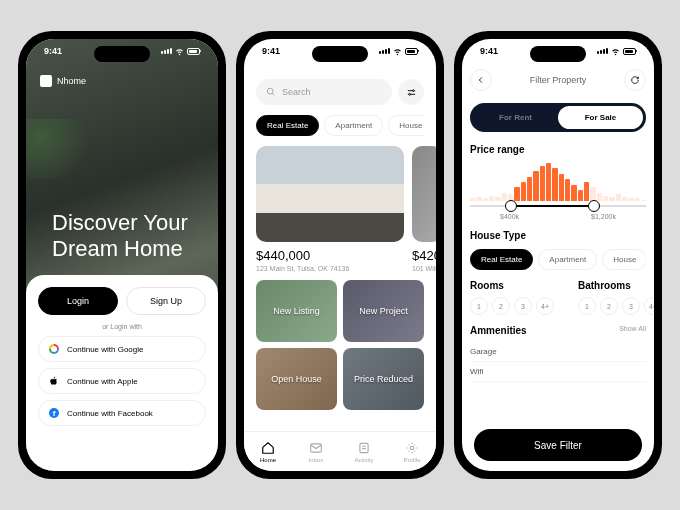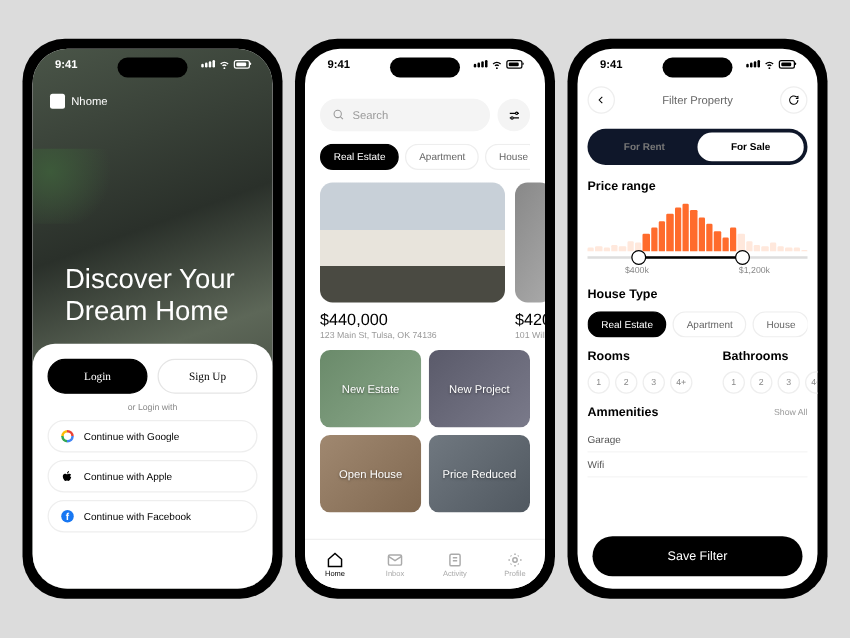--- a/index.html
+++ b/index.html
@@ -78,21 +78,21 @@
   .hero-title {
     position:absolute; left:14px; bottom:210px; color:#fff; font-size:22px; font-weight:400; line-height:1.15; z-index:30;margin-left:12px;
   }
   .auth-panel {
     position:absolute; bottom:0; left:0; right:0; height:196px; background:#fff;
     border-radius:18px 18px 0 0; padding:12px 12px 8px; z-index:30;
   }
   .auth-row { display:flex; gap:8px; margin-bottom:8px; }
   .btn-pill {
     flex:1; height:28px; border-radius:16px; font-size:9px; font-weight:500;
-    display:flex; align-items:center; justify-content:center; border:1px solid #e5e5e5;font-family:Liberation Serif, serif;
+    display:flex; align-items:center; justify-content:center; border:1px solid #e5e5e5;
   }
   .btn-pill.black { background:#000; color:#fff; border-color:#000; }
   .or-text { text-align:center; font-size:7px; color:#888; margin:6px 0; }
   .social-btn {
     height:26px; border:1px solid #eee; border-radius:14px; display:flex; align-items:center;
     gap:8px; padding:0 10px; font-size:8px; font-weight:400; margin-bottom:6px;
   }
   .g-icon{width:10px;height:10px;background:conic-gradient(#ea4335 0 25%,#4285f4 0 50%,#34a853 0 75%,#fbbc05 0);border-radius:50%;position:relative}
   .g-icon::after{content:'';position:absolute;inset:2px;background:#fff;border-radius:50%}
   .a-icon{width:10px;height:10px;color:#000}
@@ -150,21 +150,21 @@
   .range-track { height:2px; background:#ddd; position:relative; margin-bottom:6px; }
   .range-fill { position:absolute; left:22%; right:28%; top:0; bottom:0; background:#000; }
   .thumb { position:absolute; top:-5px; width:12px; height:12px; background:#fff; border:1px solid #000; border-radius:50%; }
   .thumb.t1{left:20%}.thumb.t2{right:26%}
   .range-labels{display:flex;justify-content:space-between;padding:0 30px;font-size:7px;color:#888;margin-bottom:10px}
   .num-row { display:flex; gap:24px; margin-bottom:10px; }
   .num-col { flex:1; }
   .num-col .sec-label { margin-bottom:6px; }
   .nums { display:flex; gap:4px; }
   .num { width:18px; height:18px; border:1px solid #eee; border-radius:50%; display:flex; align-items:center; justify-content:center; font-size:7px; color:#888; }
-  .amen-hdr{display:flex;justify-content:space-between;align-items:center;margin-bottom:6px}
+  .amen-hdr{display:flex;justify-content:space-between;align-items:flex-start;margin-bottom:6px}
   .show-all{font-size:7px;color:#999}
   .amen-item{font-size:8px;color:#555;padding:5px 0;border-bottom:1px solid #f5f5f5}
   .save-btn{position:absolute;bottom:10px;left:12px;right:12px;height:32px;background:#000;color:#fff;border-radius:18px;display:flex;align-items:center;justify-content:center;font-size:10px}
 </style>
 </head>
 <body>
 
 <div class="phone">
   <div class="screen">
     <div class="island"></div>
@@ -262,21 +262,21 @@
           <div class="addr">123 Main St, Tulsa, OK 74136</div>
         </div>
         <div class="listing">
           <div class="listing-img l2"></div>
           <div class="price">$420,</div>
           <div class="addr">101 Willow</div>
         </div>
       </div>
       <div class="cat-grid">
         <div class="cat-card c1">
-            <span>New Estate</span>
+            <span>New Listing</span>
           </div>
         <div class="cat-card c2">
             <span>New Project</span>
           </div>
         <div class="cat-card c3">
             <span>Open House</span>
           </div>
         <div class="cat-card c4">
             <span>Price Reduced</span>
           </div>

